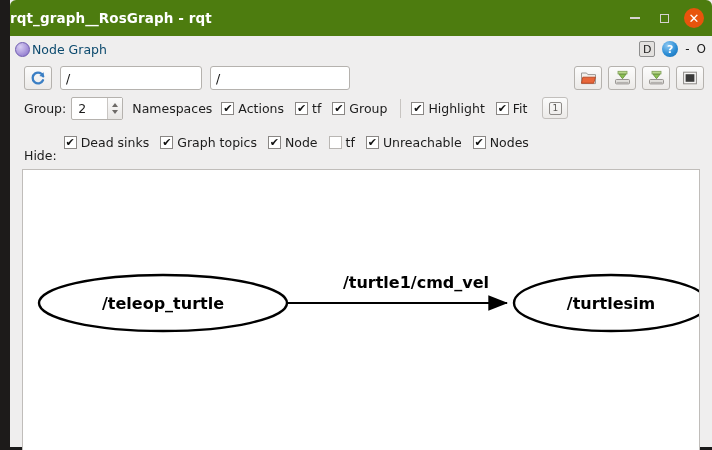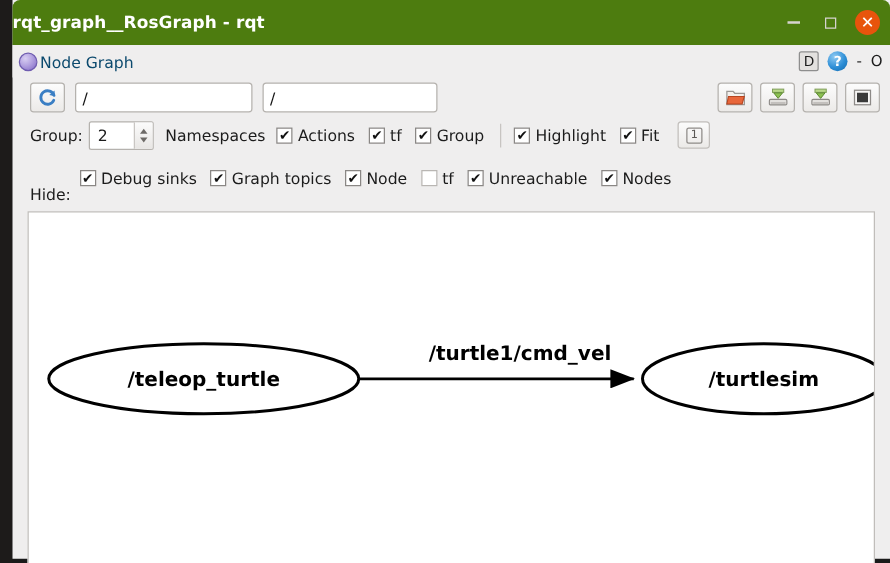--- a/index.html
+++ b/index.html
@@ -347,21 +347,21 @@
     <span id="zoom-reset-btn">
       <span class="glyph">1</span>
     </span>
   </div>
 
   <div id="hide-row">
     <span id="hide-label">Hide:</span>
 
     <span class="cbx">
       <span class="box">✔</span>
-      <span>Debug sinks</span>
+      <span>Dead sinks</span>
     </span>
 
     <span class="cbx">
       <span class="box">✔</span>
       <span>Graph topics</span>
     </span>
 
     <span class="cbx">
       <span class="box">✔</span>
       <span>Node</span>

